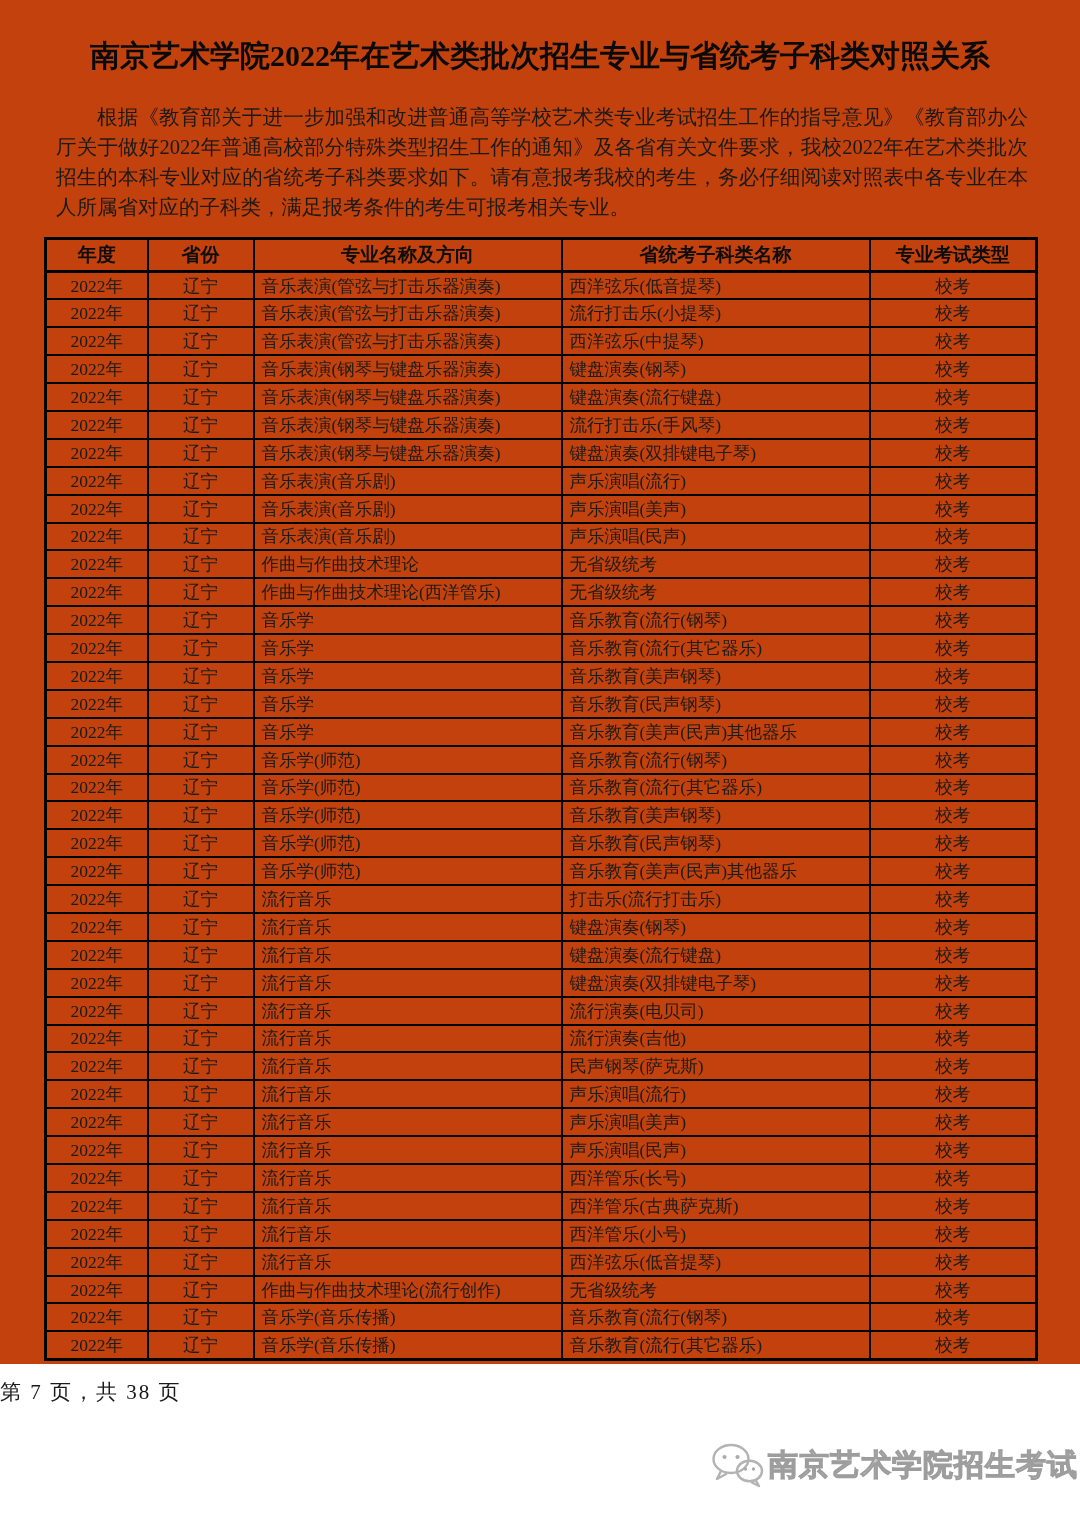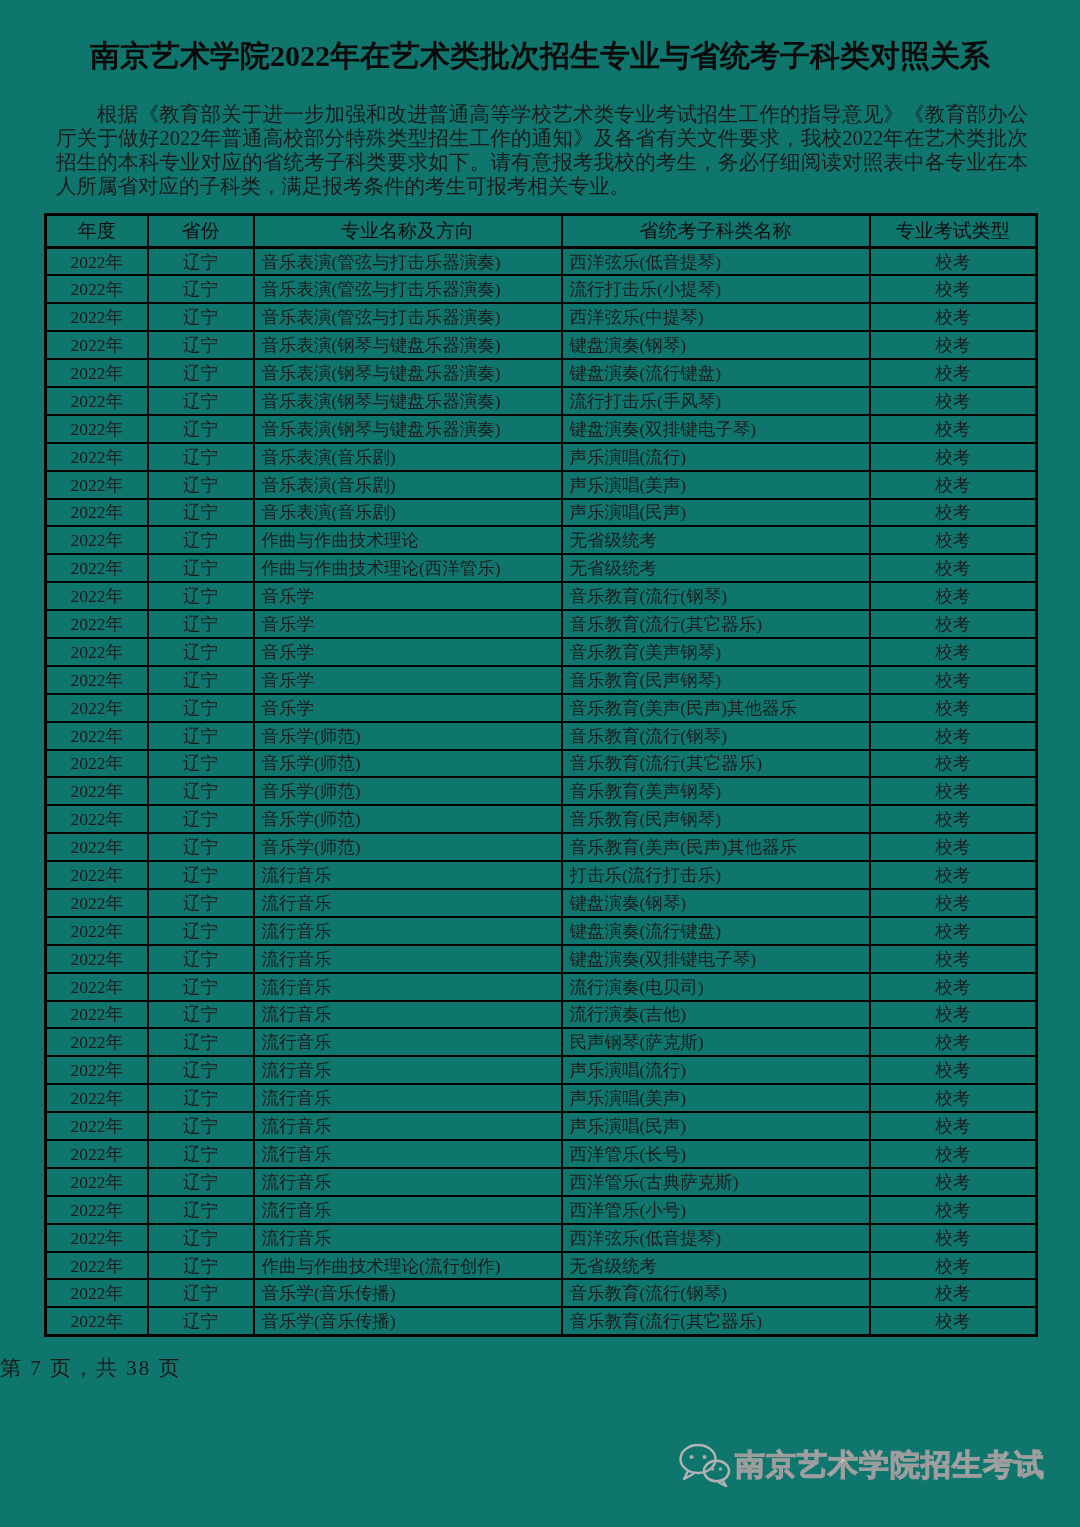--- a/index.html
+++ b/index.html
@@ -5,53 +5,53 @@
   * { margin: 0; padding: 0; box-sizing: border-box; }
   html, body { background: #ffffff; }
   body {
     width: 1080px; height: 1527px;
     font-family: "Liberation Serif", "DejaVu Serif", serif;
     color: #161616;
     position: relative;
     overflow: hidden;
   }
   .page {
-    width: 1080px; height: 1527px;
-    background: #0f766e;
+    width: 1080px; height: 1364px;
+    background: #c2410c;
     position: relative;
   }
   .page-title {
     padding-top: 36px;
     text-align: center;
     font-size: 30px;
     font-weight: bold;
     color: #0a0a0a;
     letter-spacing: 0px;
   }
   .intro {
     margin: 25px 52px 0 56px;
     font-size: 20.5px;
-    line-height: 24px;
+    line-height: 30px;
     text-align: justify;
     text-indent: 2em;
     color: #1a1a1a;
   }
   table.doc-table {
     margin: 15px 0 0 44px;
     width: 991px;
     border-collapse: collapse;
     table-layout: fixed;
     border: 3px solid #000;
   }
   table.doc-table th {
     border: 2px solid #000;
     border-bottom-width: 3px;
     height: 33px;
     font-size: 19px;
-    font-weight: normal;
+    font-weight: bold;
     text-align: center;
     vertical-align: middle;
     color: #0d0d0d;
   }
   table.doc-table td {
     border: 2px solid #000;
     height: 27.9px;
     font-size: 17.5px;
     text-align: center;
     vertical-align: middle;
@@ -67,21 +67,21 @@
   }
   .footer {
     margin-top: 17px;
     text-align: left;
     font-size: 21px;
     color: #1a1a1a;
     letter-spacing: 2px;
   }
   .watermark {
     position: absolute;
-    left: 677px;
+    left: 710px;
     top: 1441px;
     display: flex;
     align-items: center;
     gap: 4px;
     pointer-events: none;
   }
   .watermark-text {
     font-size: 30px;
     font-weight: bold;
     white-space: nowrap;

